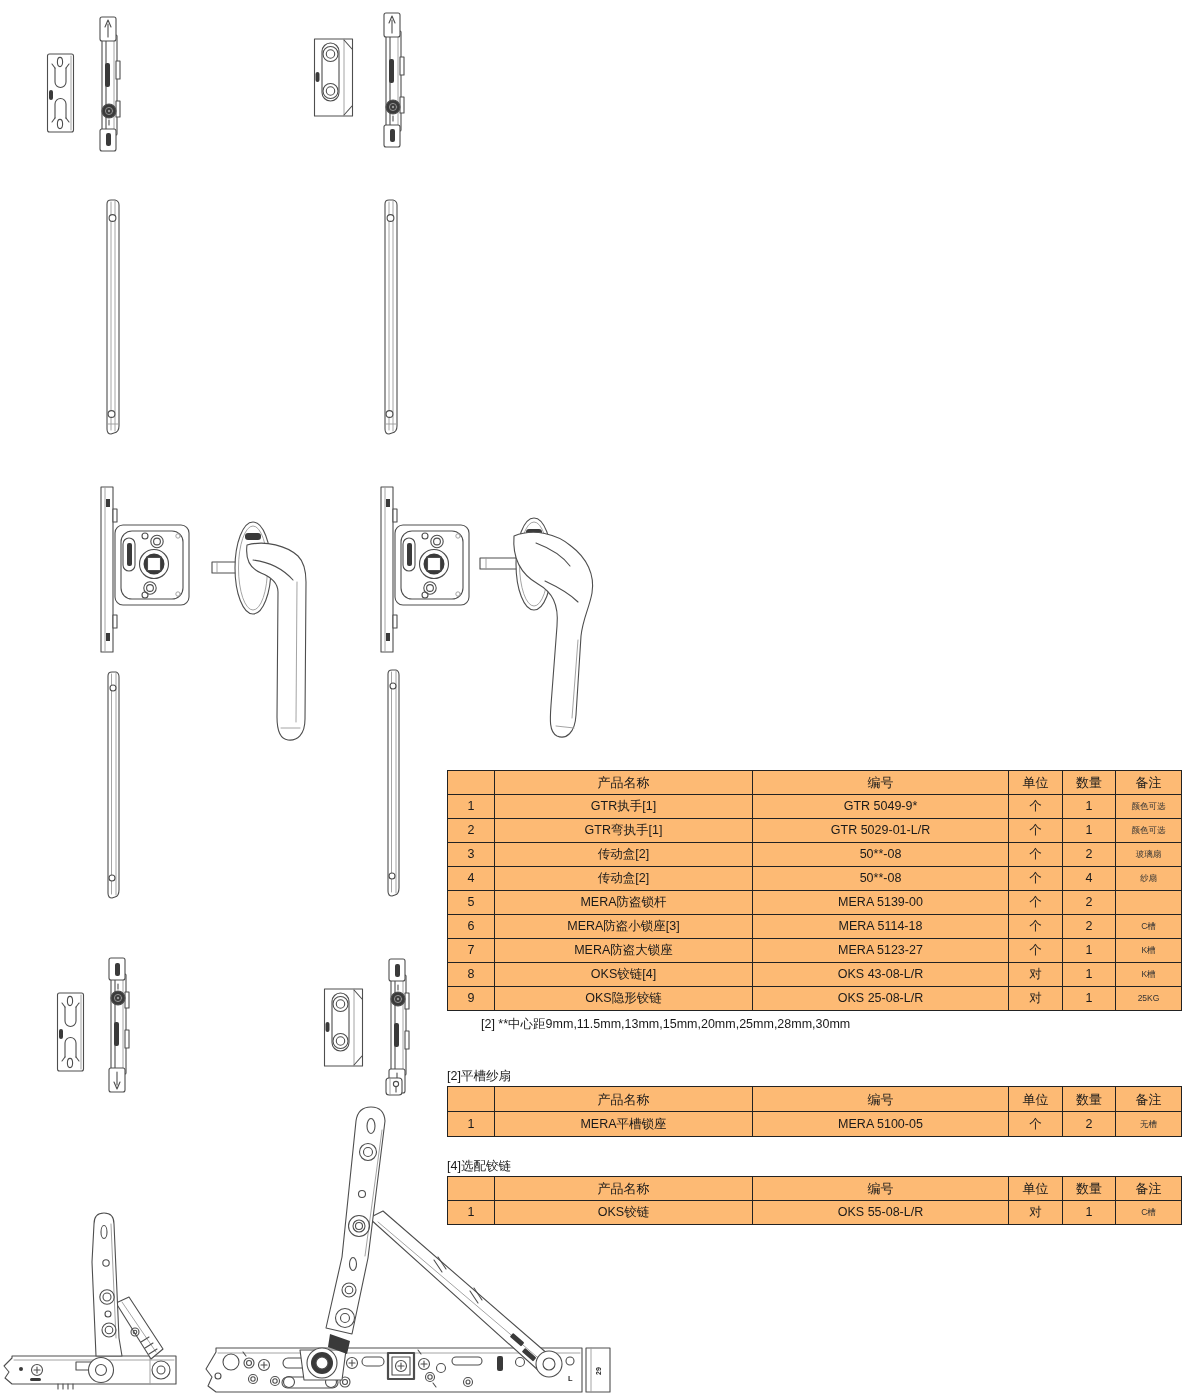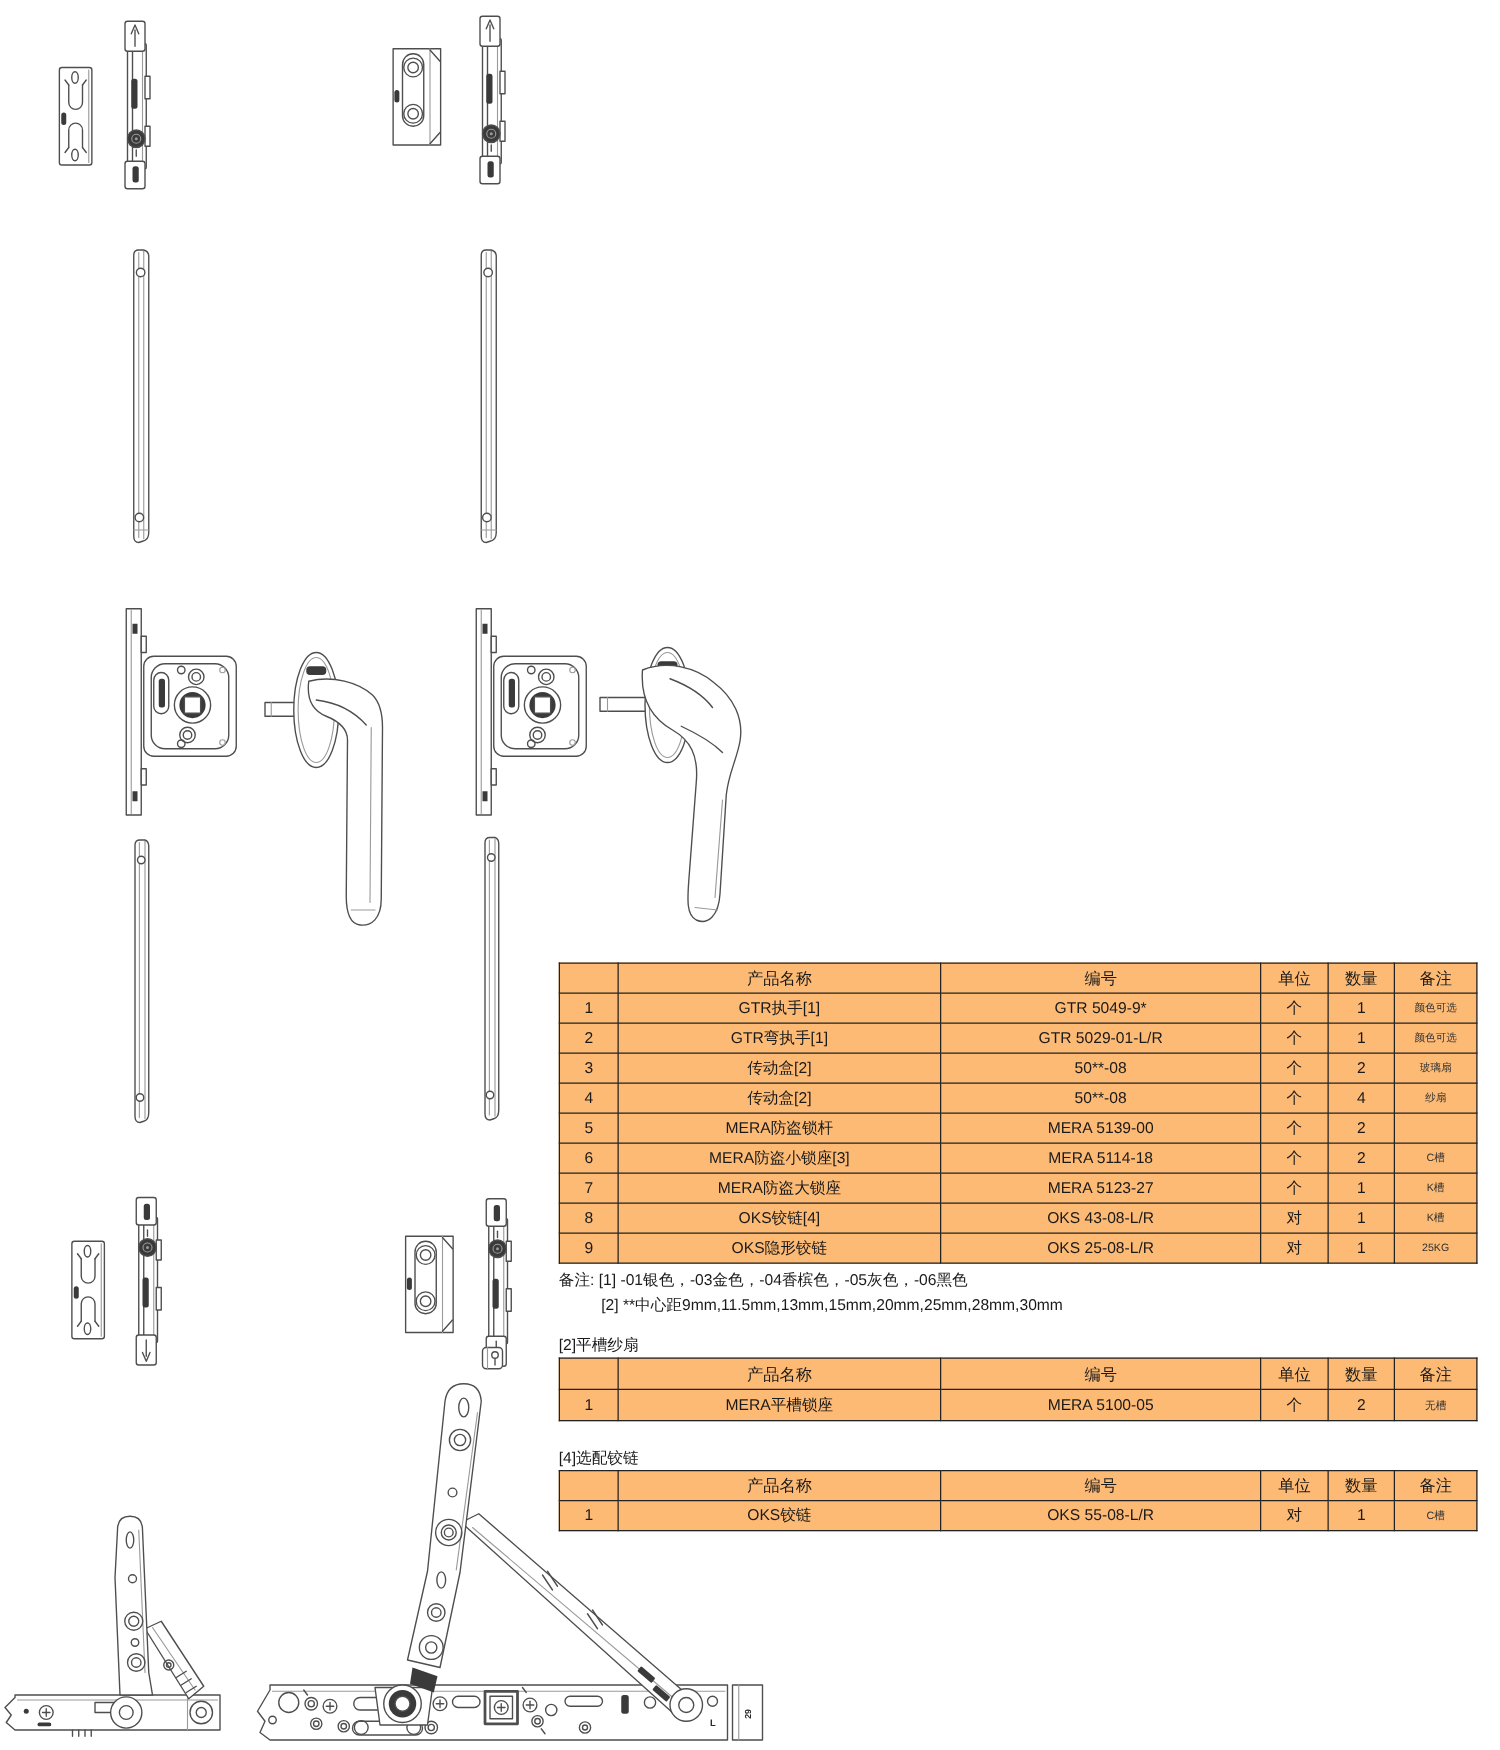--- a/index.html
+++ b/index.html
@@ -409,24 +409,20 @@
       <td>OKS隐形铰链</td>
       <td>OKS 25-08-L/R</td>
       <td>对</td>
       <td>1</td>
       <td class="remark">25KG</td>
     </tr>
   </tbody>
     </table>
 
   <div class="notes">
-    <div class="nline">
-      <span>备注:</span>
-      <span>[1] -01银色，-03金色，-04香槟色，-05灰色，-06黑色</span>
-    </div>
     <div class="nline indent">[2] **中心距9mm,11.5mm,13mm,15mm,20mm,25mm,28mm,30mm</div>
   </div>
 
   <div class="sec-label" style="left:447px;top:1068px;">[2]平槽纱扇</div>
   <table class="spec-table" style="left:447px;top:1086px;width:734px;">
     <colgroup>
         <col style="width:47px">
         <col style="width:258px">
         <col style="width:256px">
               <col style="width:54px">

